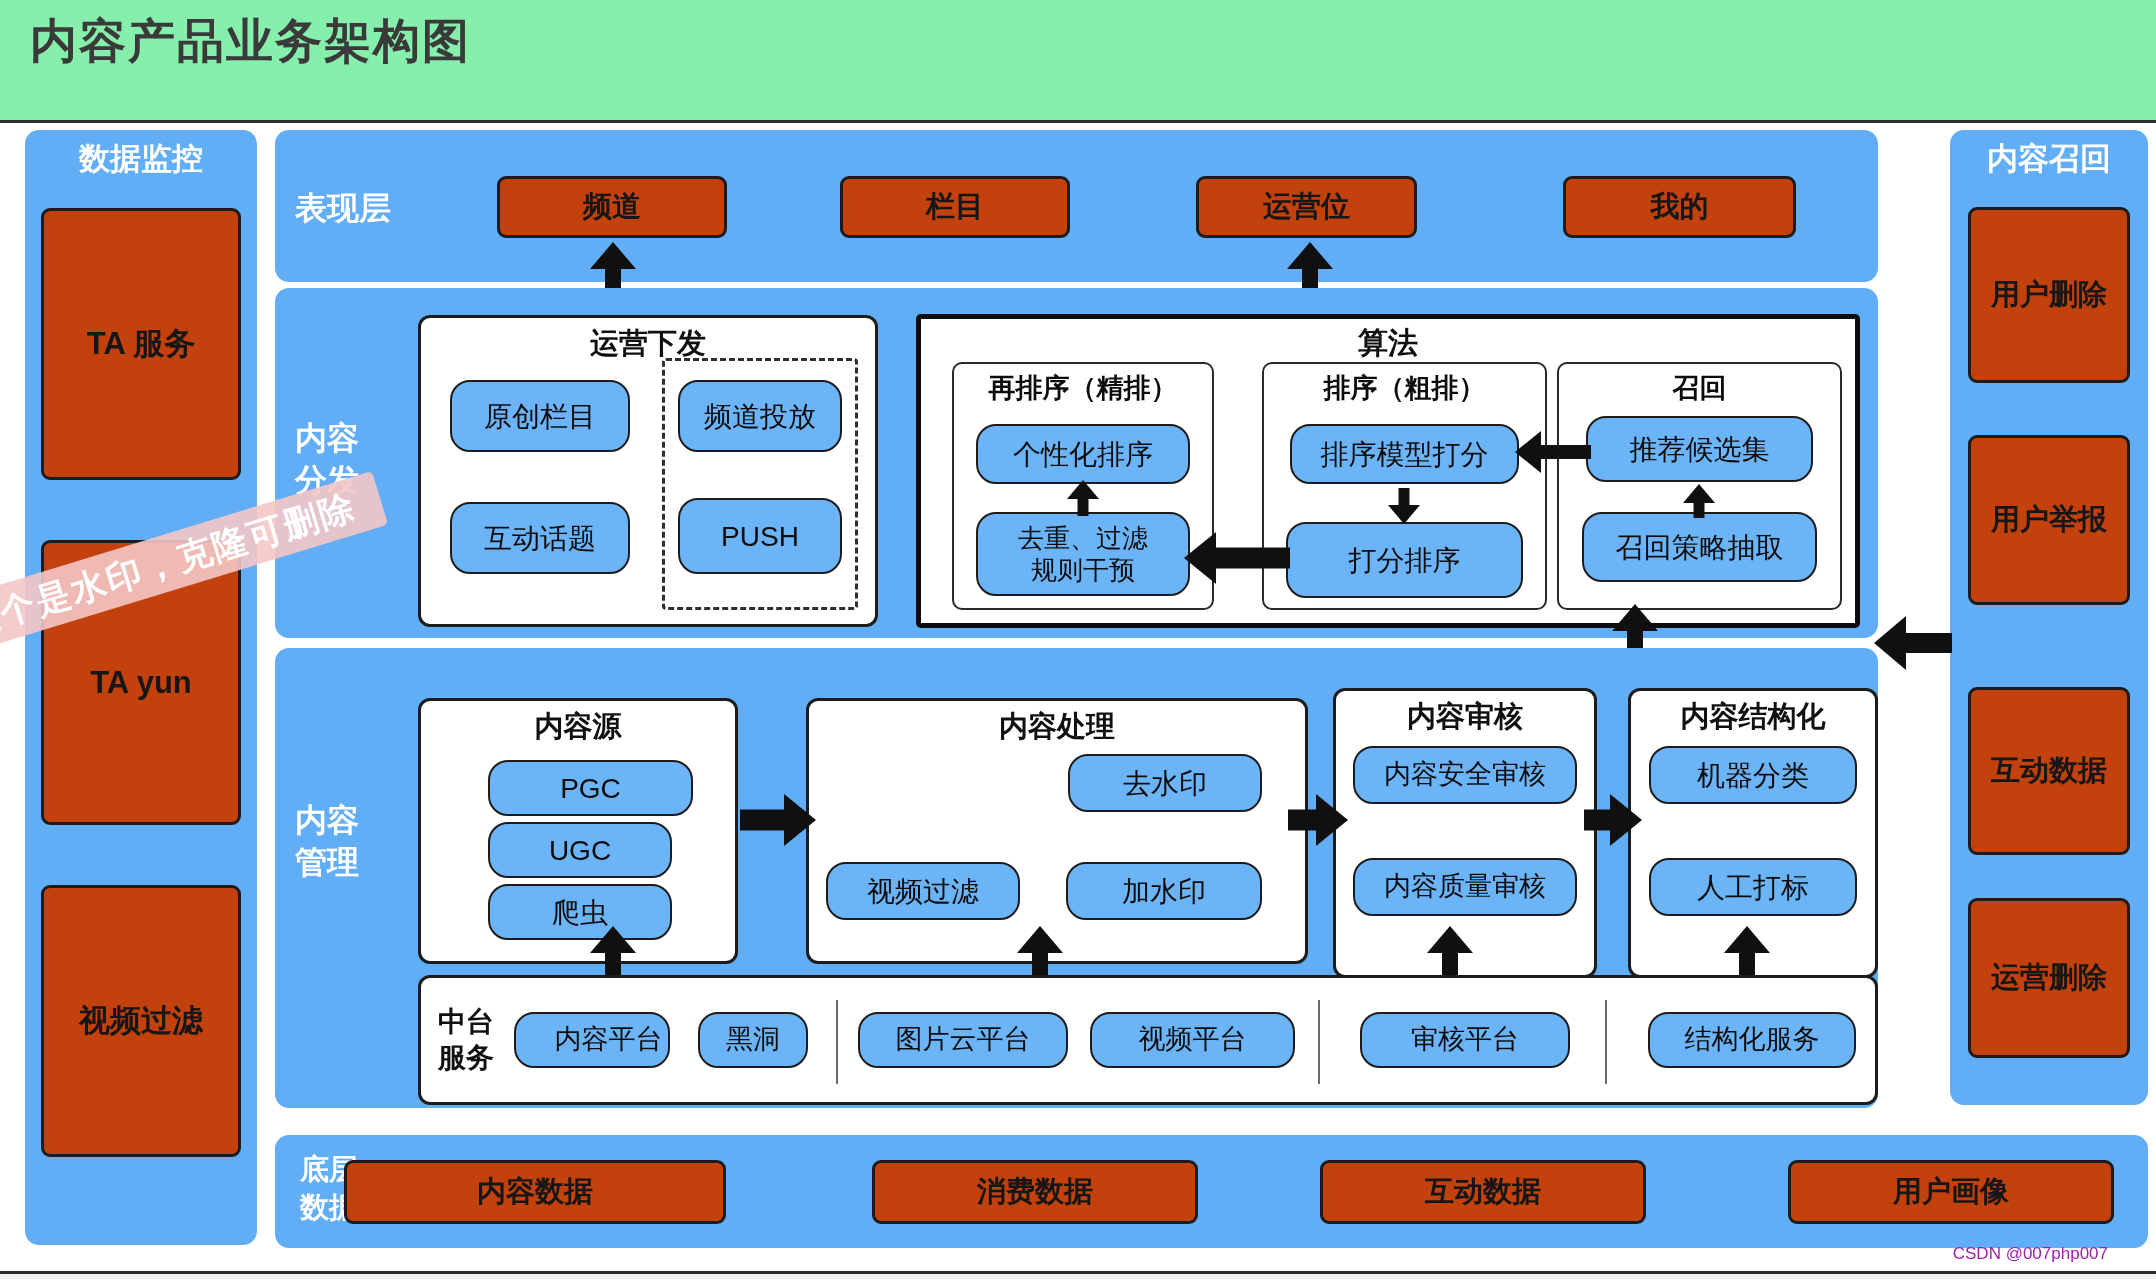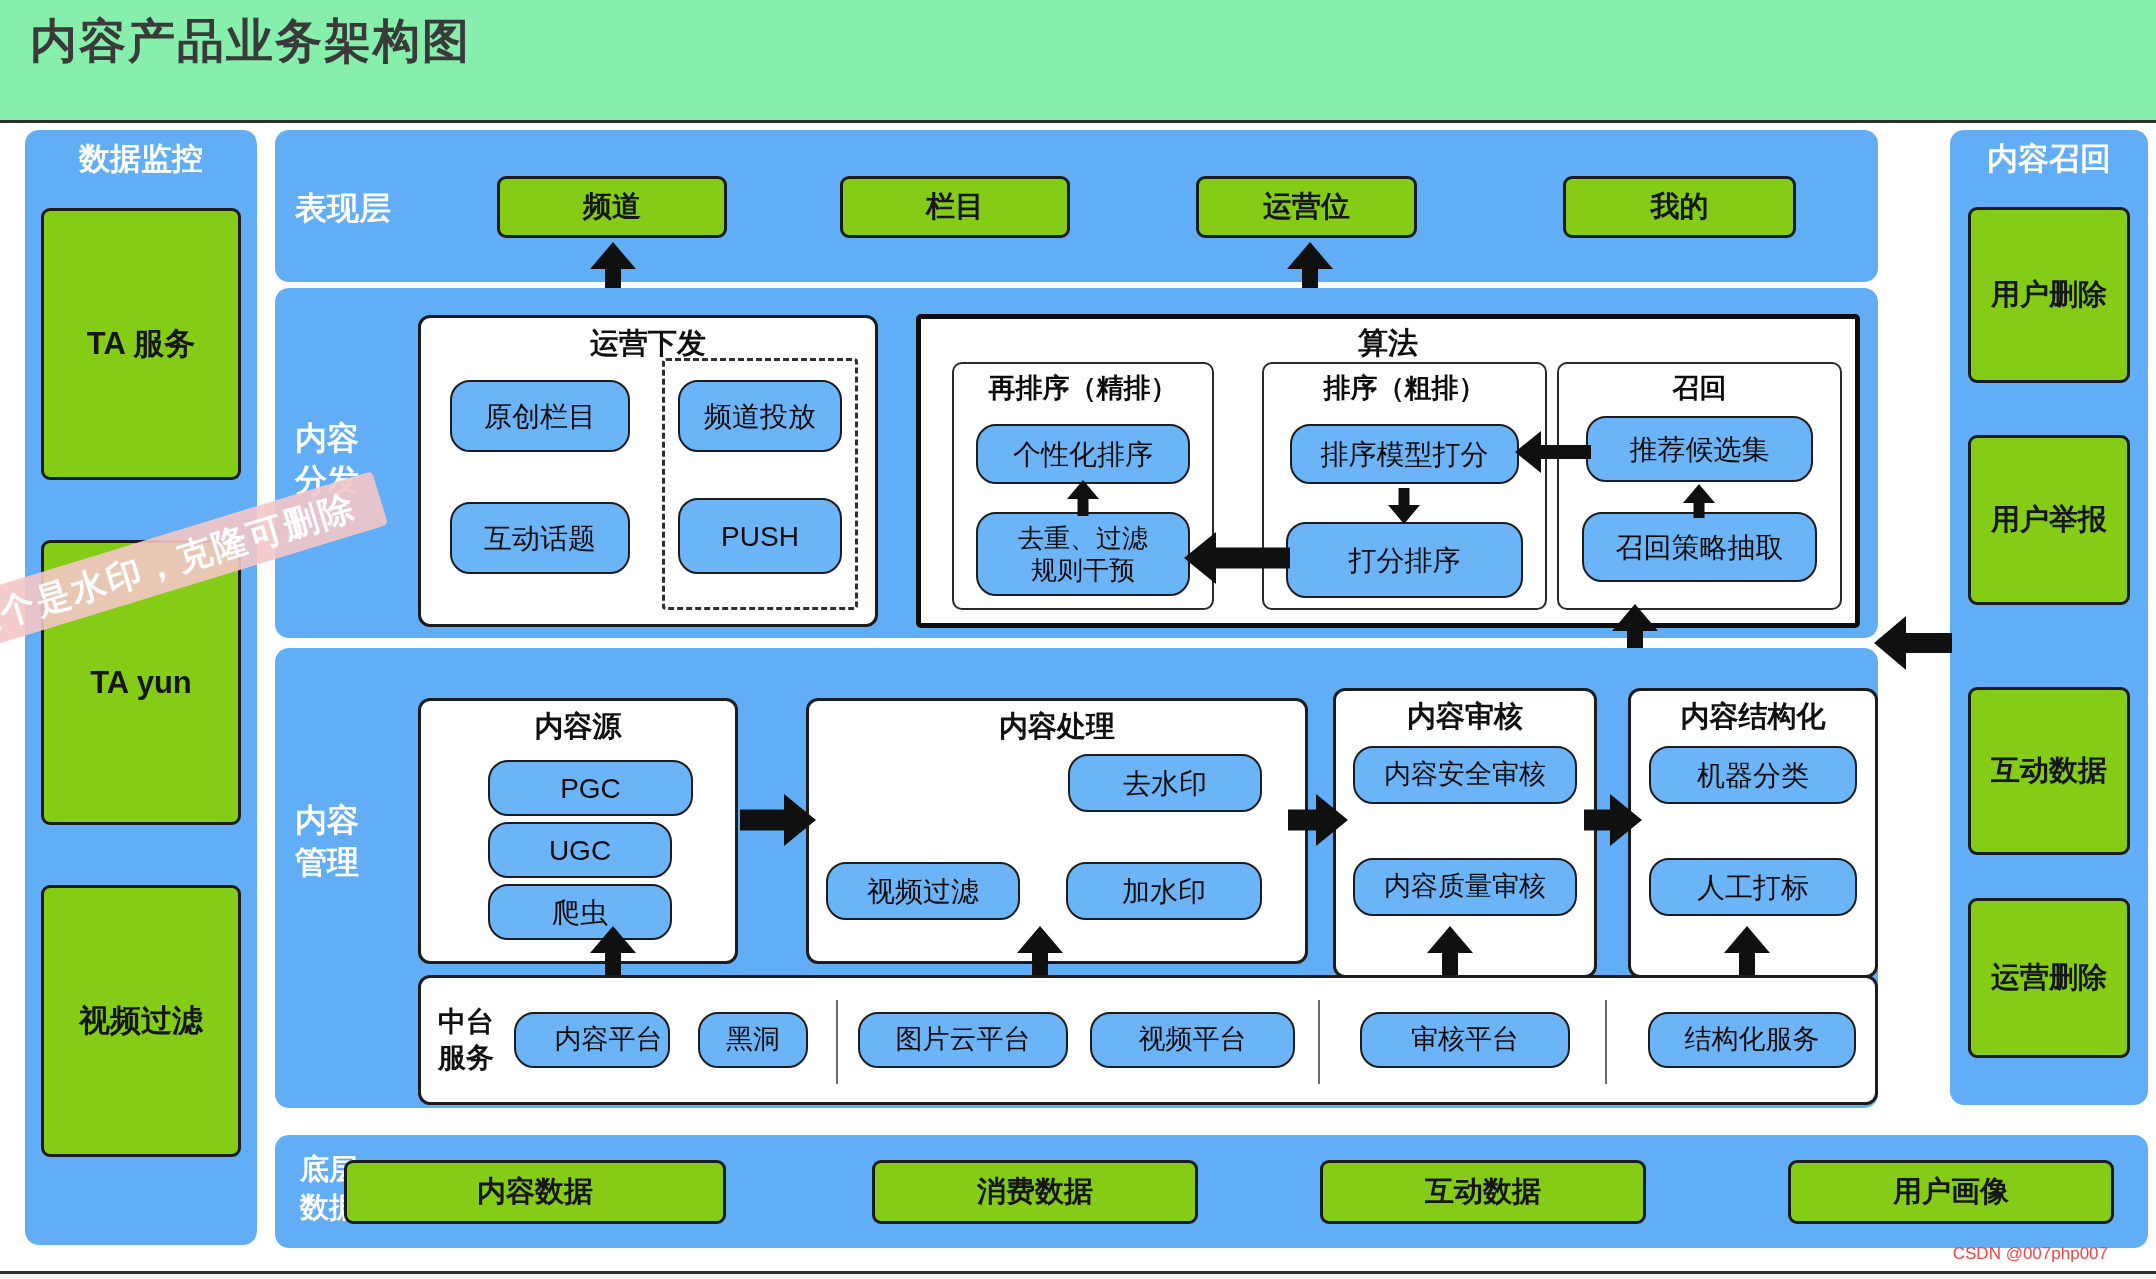--- a/index.html
+++ b/index.html
@@ -1,28 +1,28 @@
 <!DOCTYPE html>
 <html><head>
 <meta charset="utf-8">
 <style>
   html,body{margin:0;padding:0;}
   .page{position:relative;width:2156px;height:1279px;background:#ffffff;
         font-family:"Liberation Sans","DejaVu Sans",sans-serif;color:#111;overflow:hidden;}
   .topbar{position:absolute;left:0;top:0;width:2156px;height:120px;background:#86efac;border-bottom:3px solid #2e2e2e;}
   .page-title{position:absolute;left:30px;top:10px;font-size:47px;font-weight:600;color:#3a3a3a;letter-spacing:2px;margin:0;}
   .bottombar{position:absolute;left:0;top:1271px;width:2156px;height:8px;background:#f2f2f2;border-top:3px solid #2e2e2e;}
-  .credit{position:absolute;right:48px;top:1244px;font-size:17px;color:#ef4444;}
+  .credit{position:absolute;right:48px;top:1244px;font-size:17px;color:#a21caf;}
 
   .band{position:absolute;background:#62aef6;border-radius:14px;}
   .band-title{position:absolute;left:0;top:8px;width:100%;text-align:center;color:#fff;font-weight:bold;font-size:31px;}
   .band-label{position:absolute;color:#fff;font-weight:bold;font-size:32px;line-height:1.3;white-space:pre-line;}
   .wbox{position:absolute;background:#fff;border:3px solid #1c1c1c;border-radius:12px;box-sizing:border-box;}
   .wbox-title{position:absolute;left:0;top:6px;width:100%;text-align:center;font-weight:bold;font-size:29px;color:#101010;}
-  .wlabel{position:absolute;display:flex;align-items:center;justify-content:center;background:#84cc16;
+  .wlabel{position:absolute;display:flex;align-items:center;justify-content:center;background:#c2410c;
           border:3px solid #1c1c1c;border-radius:9px;box-sizing:border-box;font-weight:bold;font-size:29px;color:#161616;}
   .bbox{position:absolute;display:flex;align-items:center;justify-content:center;background:#6cb4f8;
         border:2.5px solid #1c1c1c;border-radius:20px;box-sizing:border-box;font-size:28px;color:#0c0c0c;text-align:center;line-height:1.25;}
   .pre{white-space:pre-line;}
   .algo{position:absolute;background:#fff;border:5px solid #0d0d0d;border-radius:5px;box-sizing:border-box;}
   .subbox{position:absolute;background:#fff;border:2.5px solid #2a2a2a;border-radius:10px;box-sizing:border-box;}
   .subbox-title{position:absolute;left:0;top:6px;width:100%;text-align:center;font-weight:bold;font-size:27px;color:#0c0c0c;}
   .dashed{position:absolute;border:3px dashed #2f2f2f;border-radius:4px;box-sizing:border-box;}
   .vdiv{position:absolute;width:2px;background:#6a6a6a;}
 

